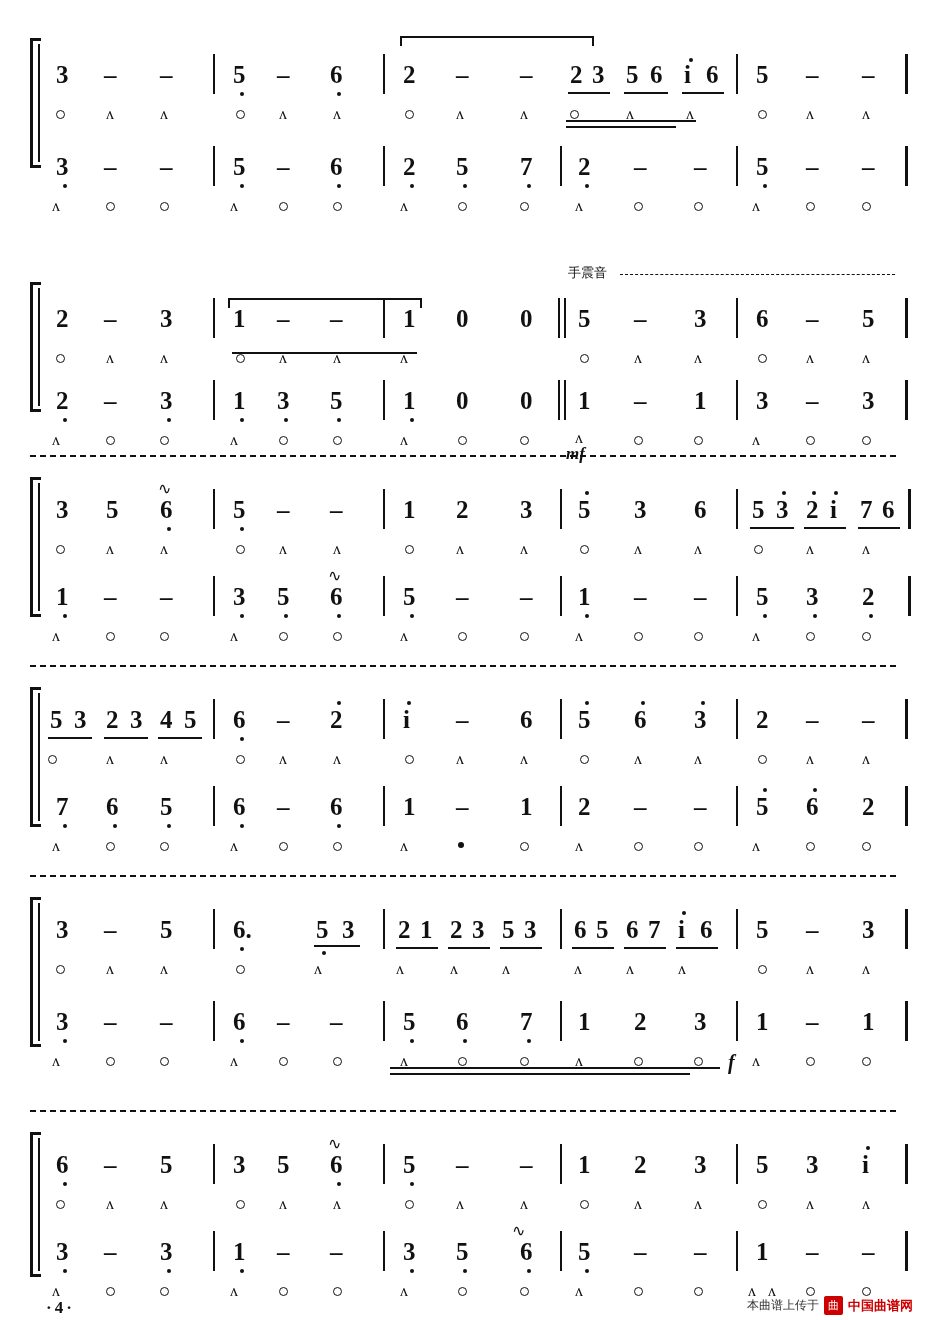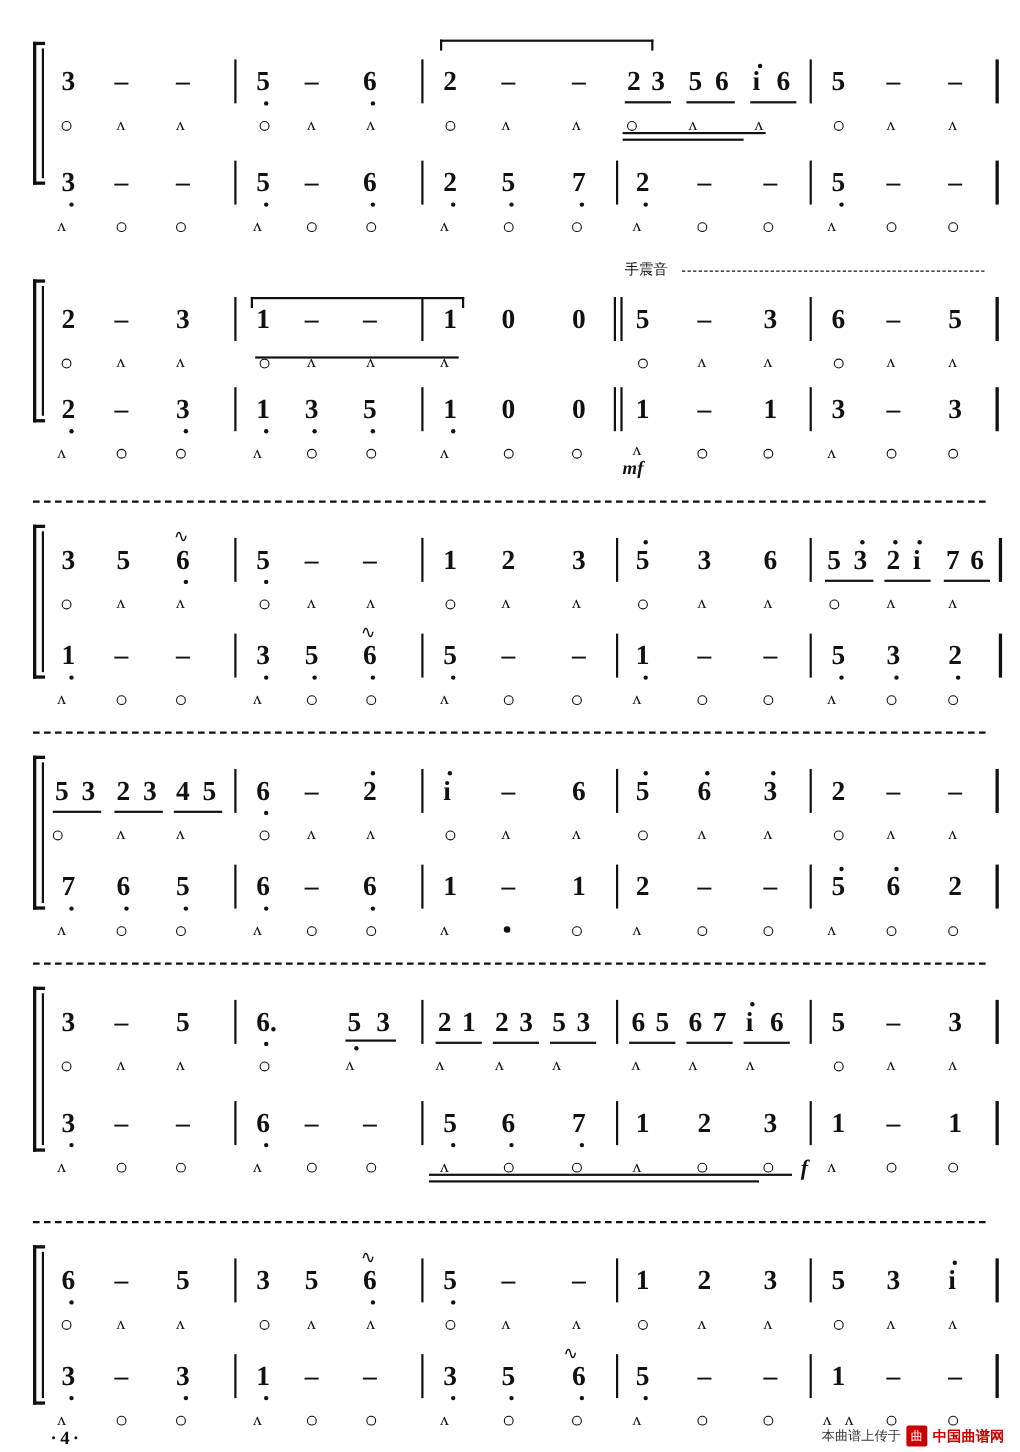--- a/index.html
+++ b/index.html
@@ -165,21 +165,21 @@
       <div class="markdot" style="left:520px;top:62px;"></div>
       <div class="markv" style="left:575px;top:58px;">ʌ</div>
       <div class="markdot" style="left:634px;top:62px;"></div>
       <div class="markdot" style="left:694px;top:62px;"></div>
       <div class="markv" style="left:752px;top:58px;">ʌ</div>
       <div class="markdot" style="left:806px;top:62px;"></div>
       <div class="markdot" style="left:862px;top:62px;"></div>
     </div>
   </div>
 
-  <div class="system" style="top:236px;height:170px;text-align:right;">
+  <div class="system" style="top:264px;height:170px;text-align:right;">
     <div class="brace" style="top:18px;height:130px;"></div>
     <div class="brace2" style="top:24px;height:118px;"></div>
 
     <div class="label" style="left:568px;top:0px;">手震音</div>
     <div class="dotted-line" style="left:620px;top:10px;width:275px;"></div>
 
     <div class="row" style="top:28px;">
       <div class="note" style="left:56px;top:14px;">2</div>
       <div class="note dash" style="left:104px;top:14px;">–</div>
       <div class="note" style="left:160px;top:14px;">3</div>

